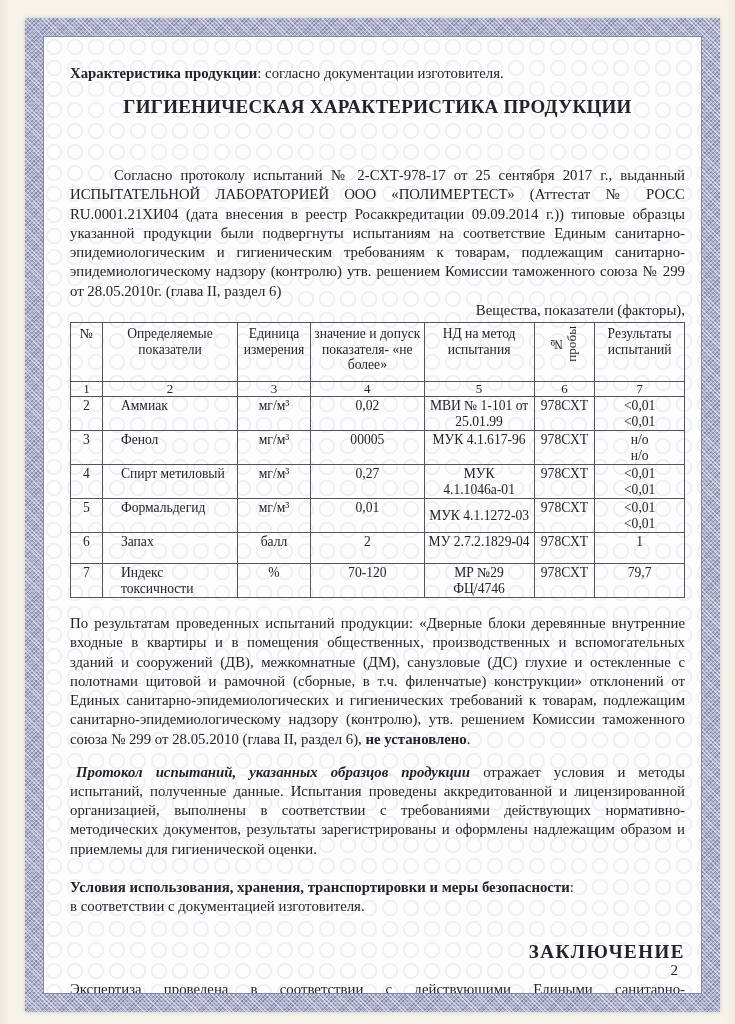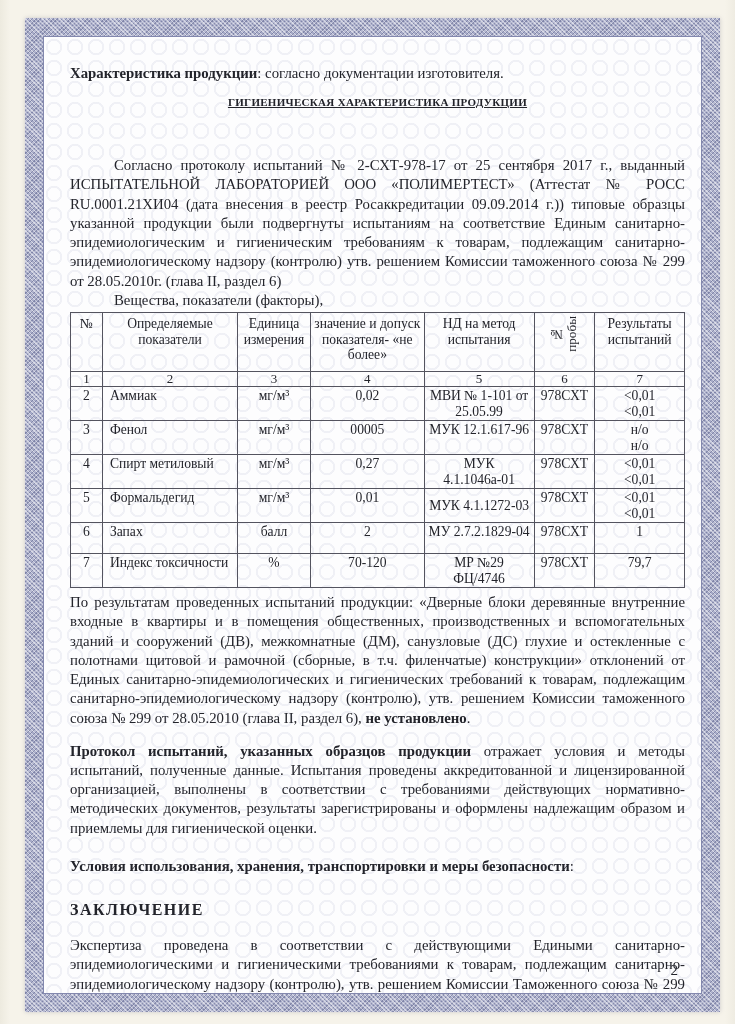--- a/index.html
+++ b/index.html
@@ -21,60 +21,59 @@
   }
   .content{
     width:100%;height:100%;box-sizing:border-box;position:relative;overflow:hidden;
     border:1px solid #8388ae;
     background-color:#fdfdfe;
     background-image:
       radial-gradient(circle at 10px 10px, rgba(166,171,200,0) 6px, rgba(166,171,200,.15) 6.5px, rgba(166,171,200,.15) 8px, rgba(166,171,200,0) 8.5px);
     background-size:21px 21px;
     padding:27px 16px 0 26px;
   }
-  p,h1,h2{margin:0;}
+  p,h1,h2{margin:0;text-align:right;}
   .body-text{font-size:14.8px;line-height:1.3;text-align:justify;}
   .intro{margin-bottom:13px;}
   .doc-title{
-    font-size:11px;font-weight:bold;text-align:center;letter-spacing:.3px;
+    font-size:19px;font-weight:bold;text-align:center;letter-spacing:.3px;
     margin:0 0 15px 0;
-    text-decoration:underline;
   }
   .indent{text-indent:44px;margin-top:48px;}
   .caption{font-size:14.8px;line-height:1.3;margin-left:44px;}
   table{
     border-collapse:collapse;width:100%;table-layout:fixed;
     font-size:13.6px;margin-top:2px;
   }
   td{
     border:1px solid #54545f;
     padding:1px 3px;line-height:15.5px;
     text-align:center;vertical-align:top;
     overflow:hidden;
   }
   tr.head td{height:54px;vertical-align:top;padding-top:3px;}
   tr.nums td{height:14px;line-height:14px;font-size:13px;padding:0;}
   tr.datarow td{height:30px;}
   tr.row6 td{height:28px;}
   tr.row7 td{height:31px;}
-  td.name{text-align:left;padding-left:7px;}
+  td.name{text-align:left;padding-left:18px;}
   td.mid{vertical-align:middle;}
   .line{display:block;}
   td.vert{vertical-align:middle;}
   .vwrap{
     display:inline-block;writing-mode:vertical-rl;transform:rotate(180deg);
     line-height:1.1;font-size:13.2px;
   }
   .vwrap span{display:block;}
-  .after-table{margin-top:5px;}
+  .after-table{margin-top:16px;}
   .report-para{margin-top:14px;}
-  .bi{font-weight:bold;}
+  .bi{font-weight:bold;font-style:italic;margin-left:6px;}
   .conditions{margin-top:19px;font-family:Liberation Serif, serif;}
   .concl-title{
-    font-size:16px;font-weight:bold;text-align:left;letter-spacing:1.5px;
+    font-size:19px;font-weight:bold;text-align:right;letter-spacing:1.5px;
     margin:25px 0 17px 0;
   }
   .pageno{
     position:absolute;right:23px;bottom:14px;font-size:15px;
   }
   b{font-weight:bold;}
 </style>
 </head>
 <body>
 
@@ -120,35 +119,35 @@
         <td>6</td>
         <td>7</td>
       </tr>
       <tr class="datarow">
         <td>2</td>
         <td class="name">Аммиак</td>
         <td>мг/м³</td>
         <td>0,02</td>
         <td>
               <span class="line">МВИ № 1-101 от</span>
-              <span class="line">25.05.99</span>
+              <span class="line">25.01.99</span>
             </td>
         <td>978СХТ</td>
         <td>
               <span class="line">&lt;0,01</span>
               <span class="line">&lt;0,01</span>
             </td>
       </tr>
       <tr class="datarow">
         <td>3</td>
         <td class="name">Фенол</td>
         <td>мг/м³</td>
         <td>00005</td>
         <td>
-              <span class="line">МУК 12.1.617-96</span>
+              <span class="line">МУК 4.1.617-96</span>
             </td>
         <td>978СХТ</td>
         <td>
               <span class="line">н/о</span>
               <span class="line">н/о</span>
             </td>
       </tr>
       <tr class="datarow">
         <td>4</td>
         <td class="name">Спирт метиловый</td>
@@ -204,20 +203,21 @@
             </td>
       </tr>
     </tbody>
       </table>
 
     <p class="body-text after-table"><span>По результатам проведенных испытаний продукции: «Дверные блоки деревянные внутренние входные в квартиры и в помещения общественных, производственных и вспомогательных зданий и сооружений (ДВ),  межкомнатные (ДМ), санузловые (ДС) глухие и остекленные с полотнами щитовой и рамочной (сборные, в т.ч. филенчатые) конструкции» отклонений от Единых санитарно-эпидемиологических и гигиенических требований к товарам, подлежащим санитарно-эпидемиологическому надзору (контролю), утв. решением Комиссии таможенного союза № 299 от 28.05.2010 (глава II, раздел 6), </span><b>не установлено</b><span>.</span></p>
 
     <p class="body-text report-para"><span class="bi">Протокол испытаний, указанных образцов продукции</span><span> отражает условия и методы испытаний, полученные данные. Испытания проведены аккредитованной и лицензированной организацией, выполнены в соответствии с требованиями действующих нормативно-методических документов, результаты зарегистрированы и оформлены надлежащим образом и приемлемы для гигиенической оценки.</span></p>
 
     <p class="body-text conditions"><b>Условия использования, хранения, транспортировки и меры безопасности</b><span>:</span></p>
+    <p class="body-text">в соответствии с документацией изготовителя.</p>
 
     <h2 class="concl-title">ЗАКЛЮЧЕНИЕ</h2>
 
     <p class="body-text">Экспертиза проведена в соответствии с действующими Едиными санитарно-эпидемиологическими и гигиеническими требованиями к товарам, подлежащим санитарно-эпидемиологическому надзору (контролю), утв. решением Комиссии Таможенного союза № 299 от 28.05.2010, с использованием методов и методик, утвержденных в установленном порядке.</p>
 
     <div class="pageno">2</div>
 
   </div>
 </div>
 

